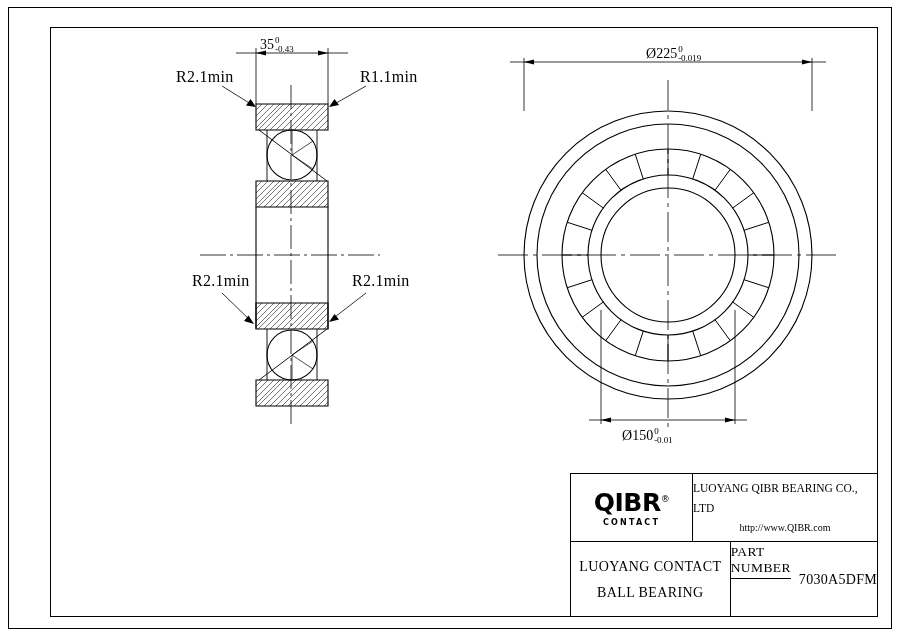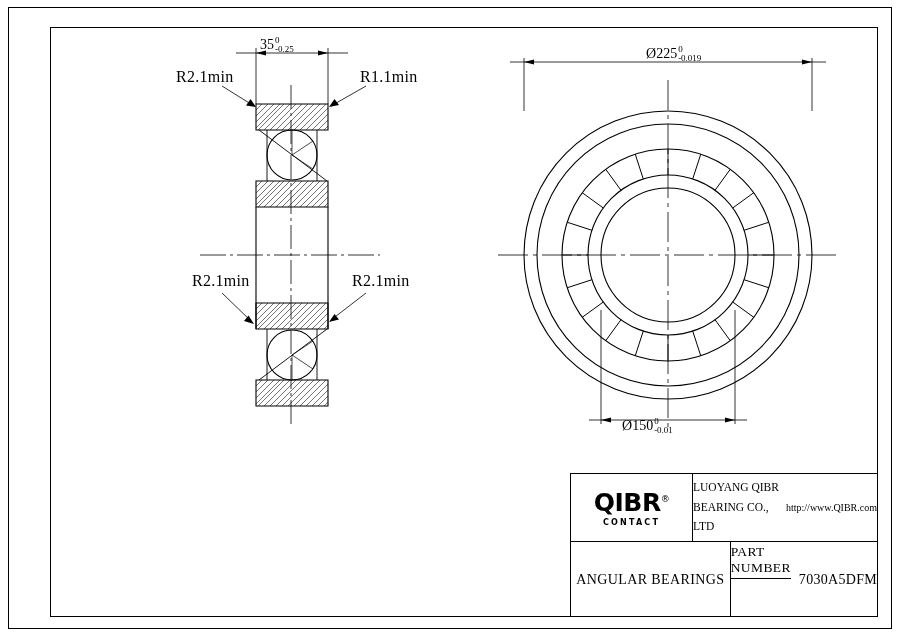--- a/index.html
+++ b/index.html
@@ -115,21 +115,21 @@
   .logo-sub {
     font-family: "DejaVu Sans", sans-serif;
     font-size: 8px;
     letter-spacing: 2.2px;
     margin-top: 3px;
     font-weight: bold;
   }
   #tb-company {
     flex: 1;
     display: flex;
-    flex-direction: row;
+    flex-direction: column;
     align-items: center;
     justify-content: center;
     font-size: 11.5px;
     line-height: 1.7;
   }
   #tb-company .url {
     font-size: 10px;
   }
   #tb-bottom {
     position: absolute;
@@ -421,50 +421,51 @@
         <line x1="601" y1="310" x2="601" y2="424"></line>
         <line x1="735" y1="310" x2="735" y2="424"></line>
         <line x1="589" y1="420" x2="747" y2="420"></line>
         <polygon points="601,420 611,417.4 611,422.6" fill="#000" stroke="none"></polygon>
         <polygon points="735,420 725,417.4 725,422.6" fill="#000" stroke="none"></polygon>
       </g>
     </g>
   </svg>
 
   <div class="tolbox dim-main" style="left:260px; top:36px;">
-    <span>35</span><span class="tol"><span>0</span><span>-0.25</span></span>
+    <span>35</span><span class="tol"><span>0</span><span>-0.43</span></span>
   </div>
 
   <div class="lbl" style="left:176px; top:68px;">R2.1min</div>
   <div class="lbl" style="left:360px; top:68px;">R1.1min</div>
   <div class="lbl" style="left:192px; top:272px;">R2.1min</div>
   <div class="lbl" style="left:352px; top:272px;">R2.1min</div>
 
   <div class="tolbox dim-main" style="left:618px; top:45px;margin-left:28px;">
     <span>Ø</span><span>225</span><span class="tol"><span>0</span><span>-0.019</span></span>
   </div>
 
-  <div class="tolbox dim-main" style="left:622px; top:417px;">
+  <div class="tolbox dim-main" style="left:622px; top:427px;">
     <span>Ø</span><span>150</span><span class="tol"><span>0</span><span>-0.01</span></span>
   </div>
 
   <div id="titleblock">
     <div id="tb-top">
       <div id="tb-logo">
         <div class="logo-main"><span>QIBR</span><span class="logo-reg">®</span></div>
         <div class="logo-sub">CONTACT</div>
       </div>
       <div id="tb-company">
         <div>LUOYANG QIBR BEARING CO., LTD</div>
         <div class="url">http://www.QIBR.com</div>
       </div>
     </div>
     <div id="tb-bottom">
       <div id="tb-desc">
-        <div>ANGULAR BEARINGS</div>
+        <div>LUOYANG CONTACT</div>
+        <div>BALL BEARING</div>
       </div>
       <div id="tb-part">
         <div id="tb-part-label">PART  NUMBER</div>
         <div id="tb-part-value">7030A5DFM</div>
       </div>
     </div>
   </div>
 
 </div>
 

